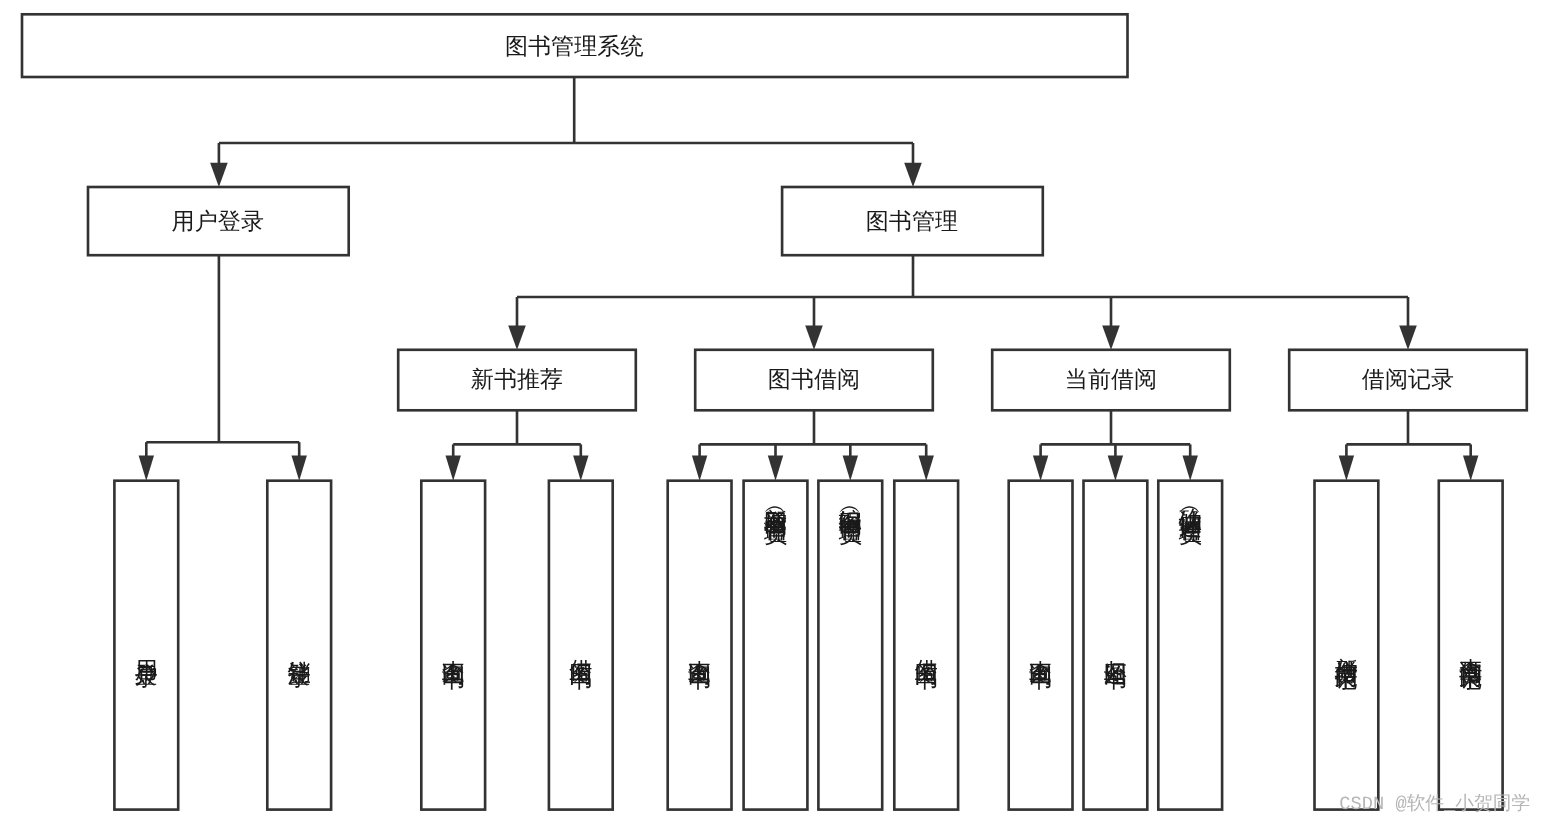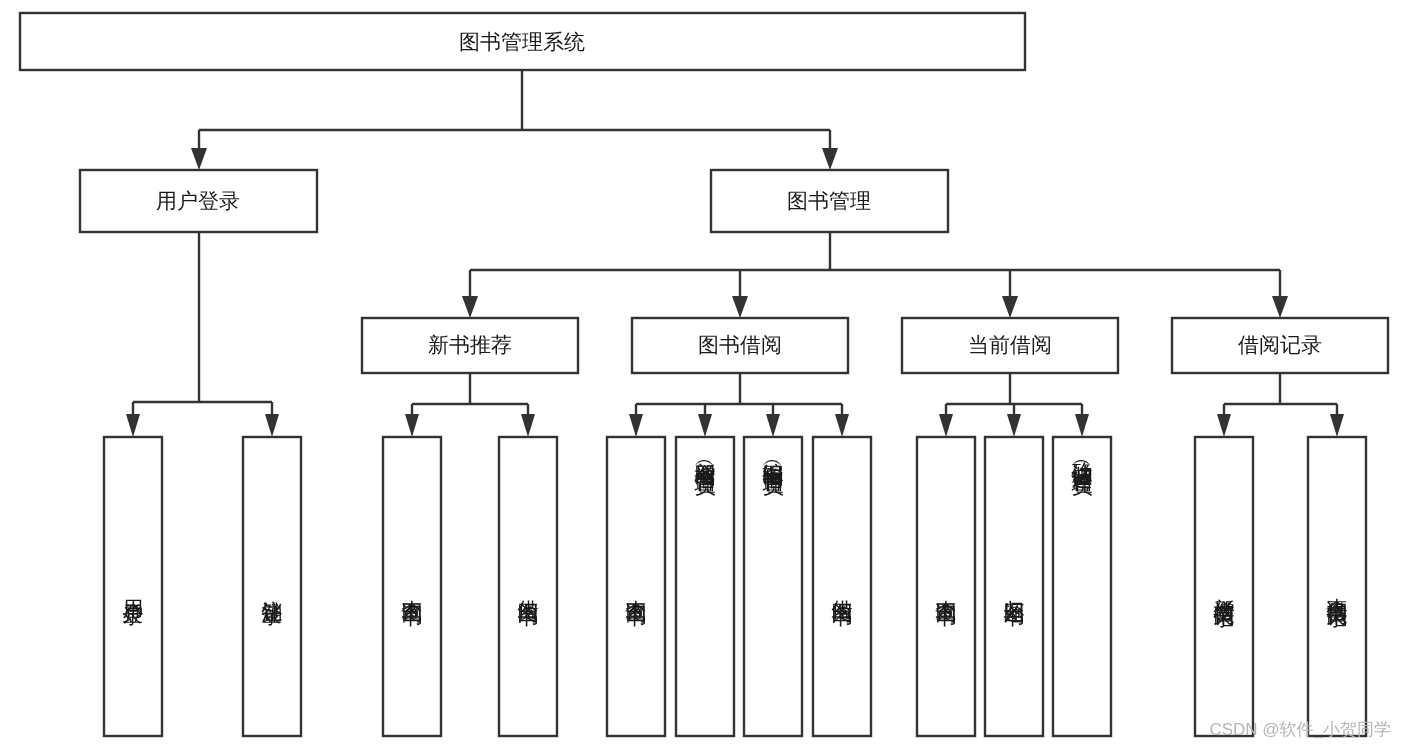--- a/index.html
+++ b/index.html
@@ -65,21 +65,21 @@
     font-size: 21px;
     line-height: 1.05;
     color: #1a1a1a;
     letter-spacing: 2px;
     white-space: nowrap;
   }
   .watermark {
     position: absolute;
     right: 14px;
     bottom: 6px;
-    font-family: Liberation Sans, sans-serif;
+    font-family: Liberation Mono, monospace;
     font-size: 17px;
     color: #b5b5b5;
     white-space: nowrap;
     user-select: none;
   }
 </style>
 </head>
 <body>
 
 <div id="diagram-root">

